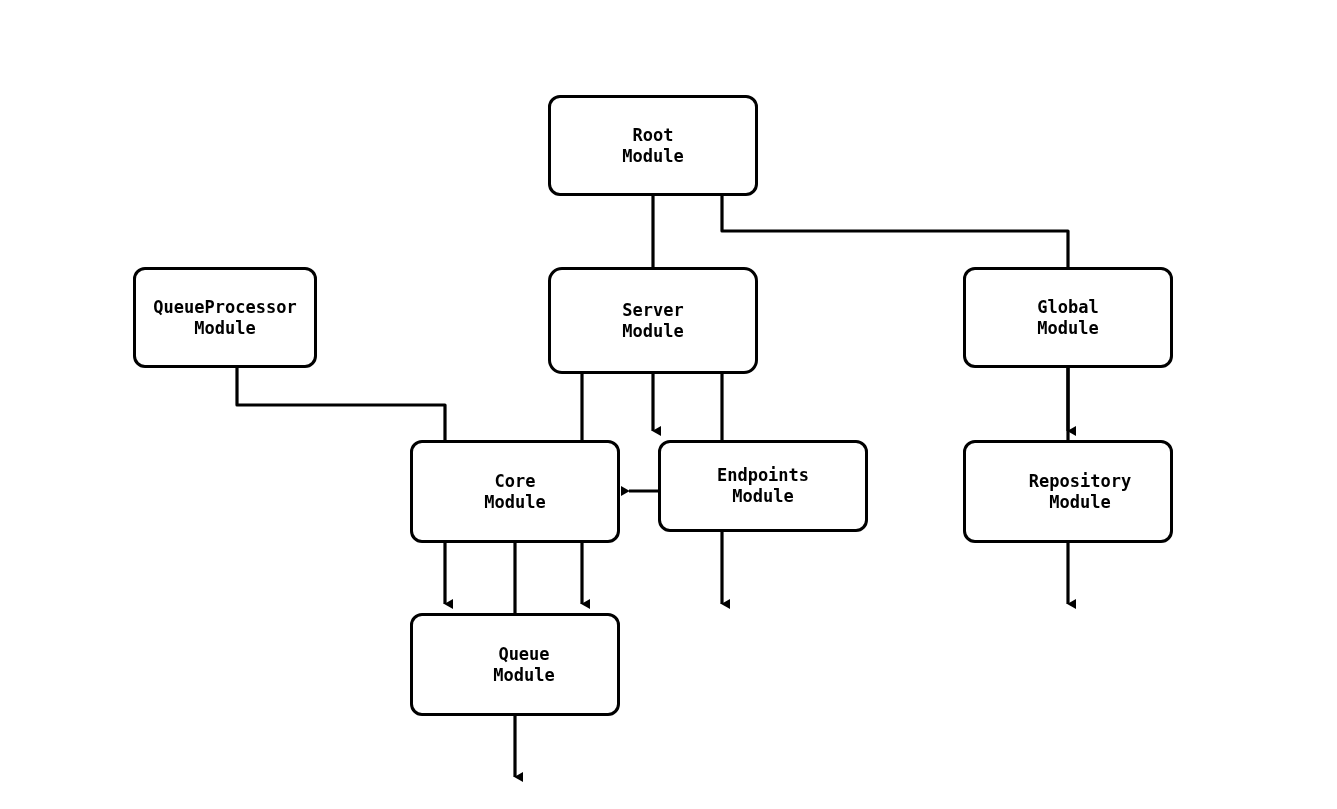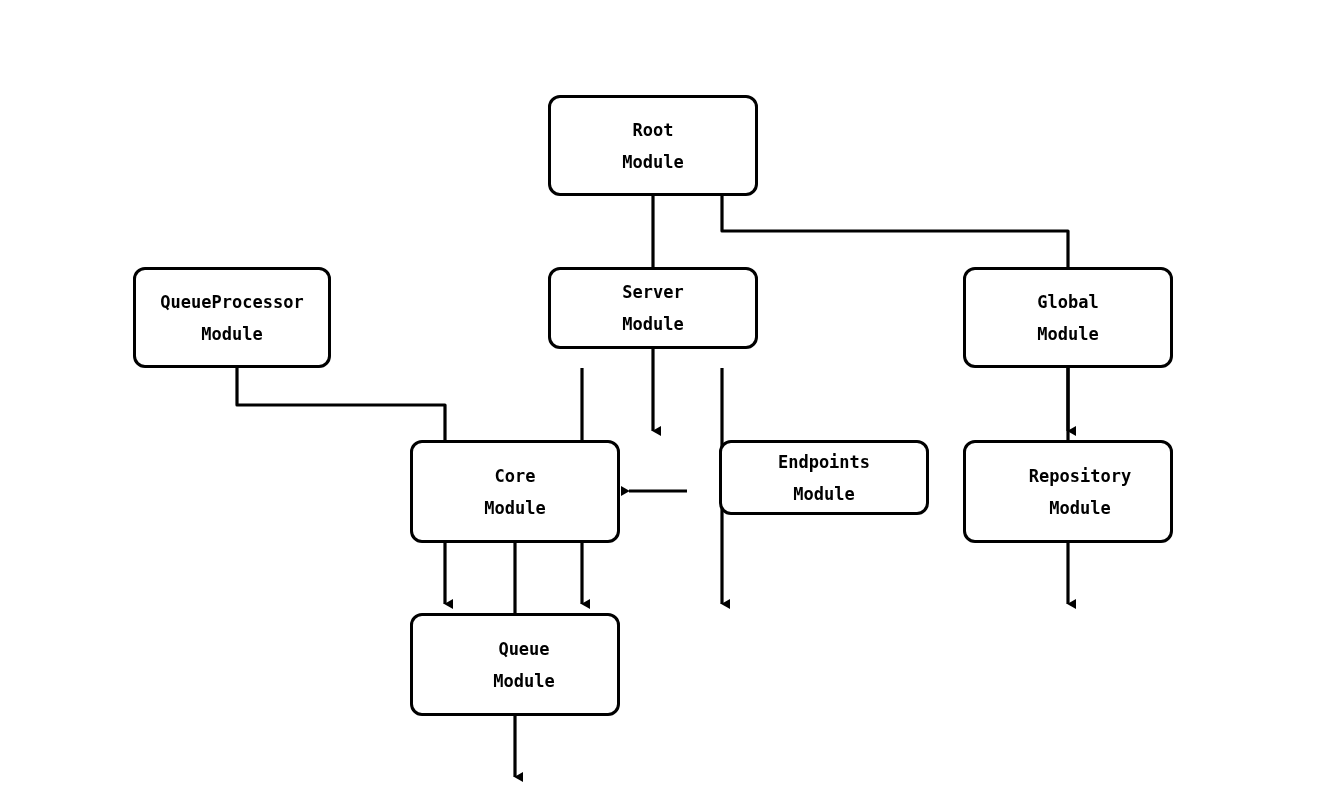--- a/index.html
+++ b/index.html
@@ -35,21 +35,21 @@
     border-radius: 12px;
     display: flex;
     align-items: center;
     justify-content: center;
     z-index: 2;
   }
   .node-label {
     font-family: "DejaVu Sans Mono", "Liberation Mono", monospace;
     font-size: 17px;
     font-weight: bold;
-    line-height: 32px;
+    line-height: 21px;
     color: #000000;
     text-align: center;
     white-space: pre-line;
     letter-spacing: 0px;
   }
 </style>
 </head>
 <body>
 
 <div id="diagram-root">
@@ -82,41 +82,41 @@
 
       <path d="M 1068,368 L 1068,604" marker-end="url(#arrowhead-down)"></path>
     </g>
   </svg>
 
   <div class="node" style="left:548px; top:95px; width:210px; height:101px;">
     <span class="node-label">Root
 Module</span>
   </div>
 
-  <div class="node" style="left:133px; top:267px; width:198px; height:101px;justify-content:center;">
+  <div class="node" style="left:133px; top:267px; width:184px; height:101px;justify-content:center;">
     <span class="node-label">QueueProcessor
 Module</span>
   </div>
 
-  <div class="node" style="left:548px; top:267px; width:210px; height:82px;">
+  <div class="node" style="left:548px; top:267px; width:210px; height:107px;border-radius:14px;">
     <span class="node-label">Server
 Module</span>
   </div>
 
   <div class="node" style="left:963px; top:267px; width:210px; height:101px;">
     <span class="node-label">Global
 Module</span>
   </div>
 
   <div class="node" style="left:410px; top:440px; width:210px; height:103px;">
     <span class="node-label">Core
 Module</span>
   </div>
 
-  <div class="node" style="left:719px; top:440px; width:210px; height:75px;">
+  <div class="node" style="left:658px; top:440px; width:210px; height:92px;">
     <span class="node-label">Endpoints
 Module</span>
   </div>
 
   <div class="node" style="left:963px; top:440px; width:210px; height:103px;padding-left:24px;">
     <span class="node-label">Repository
 Module</span>
   </div>
 
   <div class="node" style="left:410px; top:613px; width:210px; height:103px;padding-left:18px;">

